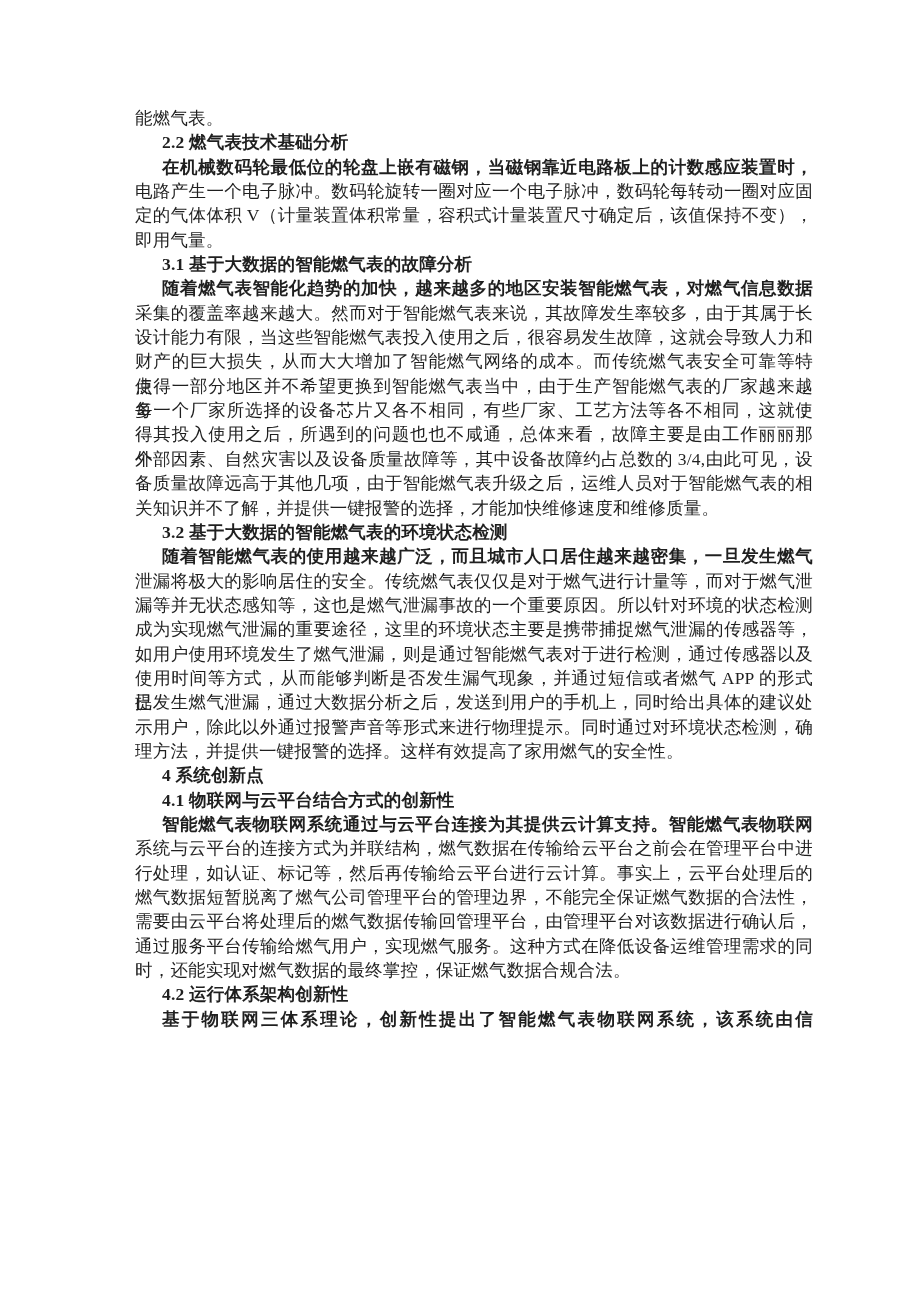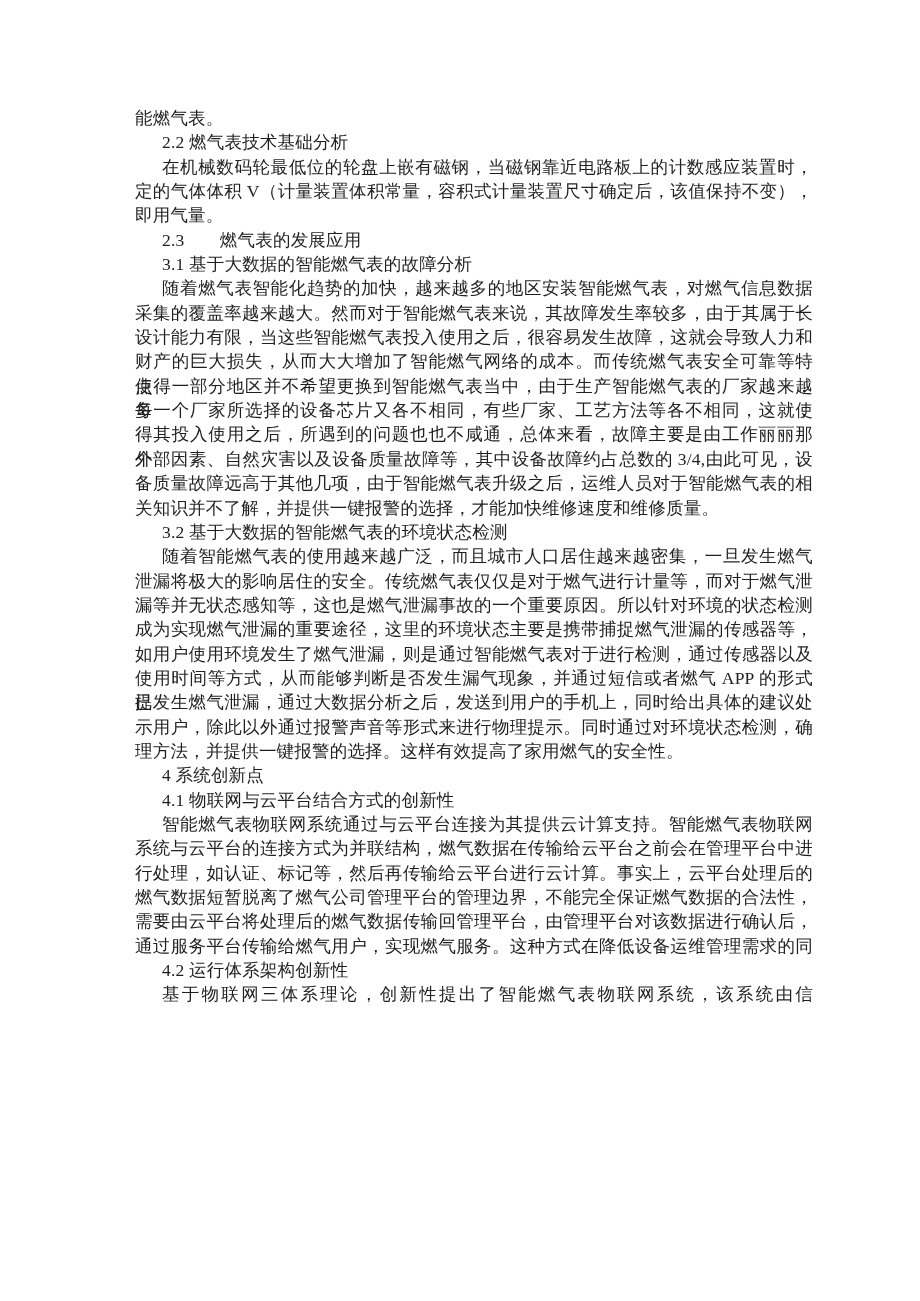--- a/index.html
+++ b/index.html
@@ -23,37 +23,37 @@
     width: 678px;
   }
   .line {
     height: 24.35px;
     line-height: 24.35px;
     font-size: 17.5px;
     color: #1f1f1f;
     letter-spacing: 0.2px;
     -webkit-font-smoothing: antialiased;
   }
-  .ind { text-indent: 27px; }
+  .ind { text-indent: 27px; font-weight: bold; }
   .just {
     text-align: justify;
     text-align-last: justify;
   }
 </style>
 </head>
 <body style="background: rgb(255, 255, 255);">
 
 <div class="page">
   <div class="doc" style="color: rgb(31, 31, 31);">
       <div class="line">能燃气表。</div>
       <div class="line ind">2.2 燃气表技术基础分析</div>
       <div class="line ind just">在机械数码轮最低位的轮盘上嵌有磁钢，当磁钢靠近电路板上的计数感应装置时，</div>
+      <div class="line just">电路产生一个电子脉冲。数码轮旋转一圈对应一个电子脉冲，数码轮每转动一圈对应固</div>
       <div class="line just">定的气体体积 V（计量装置体积常量，容积式计量装置尺寸确定后，该值保持不变），</div>
       <div class="line">即用气量。</div>
-      <div class="line ind">2.3　　燃气表的发展应用</div>
       <div class="line ind">3.1 基于大数据的智能燃气表的故障分析</div>
       <div class="line ind just">随着燃气表智能化趋势的加快，越来越多的地区安装智能燃气表，对燃气信息数据</div>
       <div class="line just">采集的覆盖率越来越大。然而对于智能燃气表来说，其故障发生率较多，由于其属于长</div>
       <div class="line just">设计能力有限，当这些智能燃气表投入使用之后，很容易发生故障，这就会导致人力和</div>
       <div class="line just">财产的巨大损失，从而大大增加了智能燃气网络的成本。而传统燃气表安全可靠等特点，</div>
       <div class="line just">使得一部分地区并不希望更换到智能燃气表当中，由于生产智能燃气表的厂家越来越多，</div>
       <div class="line just">每一个厂家所选择的设备芯片又各不相同，有些厂家、工艺方法等各不相同，这就使</div>
       <div class="line just">得其投入使用之后，所遇到的问题也也不咸通，总体来看，故障主要是由工作丽丽那个、</div>
       <div class="line just">外部因素、自然灾害以及设备质量故障等，其中设备故障约占总数的 3/4,由此可见，设</div>
       <div class="line just">备质量故障远高于其他几项，由于智能燃气表升级之后，运维人员对于智能燃气表的相</div>
@@ -69,16 +69,17 @@
       <div class="line just">示用户，除此以外通过报警声音等形式来进行物理提示。同时通过对环境状态检测，确</div>
       <div class="line">理方法，并提供一键报警的选择。这样有效提高了家用燃气的安全性。</div>
       <div class="line ind">4 系统创新点</div>
       <div class="line ind">4.1 物联网与云平台结合方式的创新性</div>
       <div class="line ind just">智能燃气表物联网系统通过与云平台连接为其提供云计算支持。智能燃气表物联网</div>
       <div class="line just">系统与云平台的连接方式为并联结构，燃气数据在传输给云平台之前会在管理平台中进</div>
       <div class="line just">行处理，如认证、标记等，然后再传输给云平台进行云计算。事实上，云平台处理后的</div>
       <div class="line just">燃气数据短暂脱离了燃气公司管理平台的管理边界，不能完全保证燃气数据的合法性，</div>
       <div class="line just">需要由云平台将处理后的燃气数据传输回管理平台，由管理平台对该数据进行确认后，</div>
       <div class="line just">通过服务平台传输给燃气用户，实现燃气服务。这种方式在降低设备运维管理需求的同</div>
+      <div class="line">时，还能实现对燃气数据的最终掌控，保证燃气数据合规合法。</div>
       <div class="line ind">4.2 运行体系架构创新性</div>
       <div class="line ind just">基于物联网三体系理论，创新性提出了智能燃气表物联网系统，该系统由信</div>
     </div>
 </div>
 
 </body></html>

